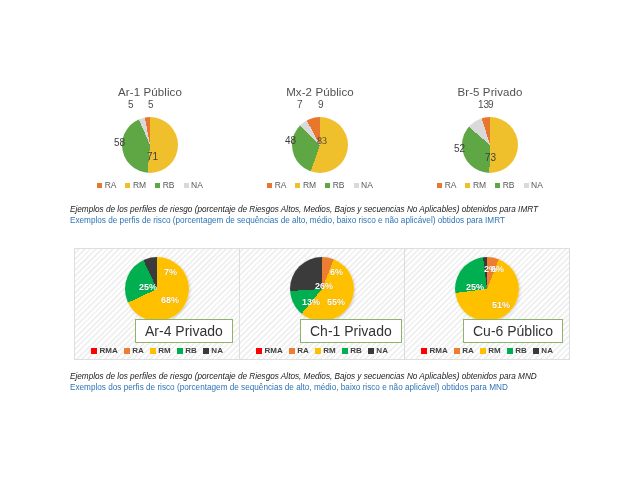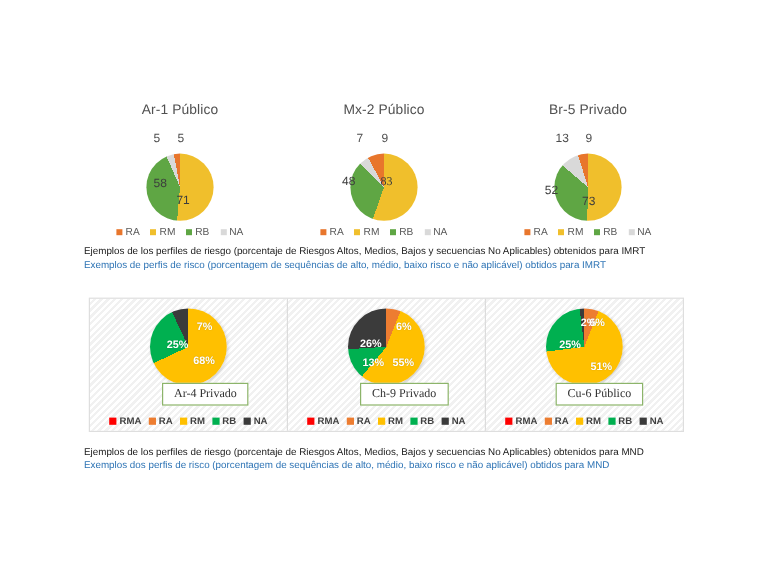--- a/index.html
+++ b/index.html
@@ -30,21 +30,21 @@
     display: flex;
     flex-direction: column;
     align-items: center;
     position: relative;
   }
   .top-title {
     font-size: 11.5px;
     color: #515151;
     letter-spacing: .1px;
     white-space: nowrap;
-    margin-bottom: 12px;
+    margin-bottom: 1px;
   }
   .pie-area {
     position: relative;
     width: 120px;
     height: 78px;
   }
   .pie-top {
     position: absolute;
     left: 50%;
     top: 18px;
@@ -74,21 +74,21 @@
     gap: 9px;
     align-items: center;
     margin-top: 3px;
   }
   .legend-item { display: flex; align-items: center; gap: 2.5px; }
   .legend-swatch { width: 5px; height: 5px; display: inline-block; }
   .legend-label { font-size: 8.5px; color: #595959; }
 
   
   .caption-block { position: absolute; left: 70px; width: 540px; }
-  .cap-es { font-size: 8.2px; color: #1a1a1a; line-height: 11px; white-space: nowrap; }
+  .cap-es { font-size: 8.2px; color: #1a1a1a; line-height: 11px; white-space: nowrap; font-style: italic; }
   .cap-pt { font-size: 8.2px; color: #2e74b5; line-height: 11px; white-space: nowrap; }
 
   
   #bottom-panel {
     position: absolute;
     left: 74px;
     top: 248px;
     width: 496px;
     height: 112px;
     background:
@@ -125,26 +125,25 @@
     font-size: 9px;
     font-weight: bold;
     color: #ffffff;
     white-space: nowrap;
     text-shadow: 0 0 1px rgba(0,0,0,.25);
   }
   .series-box {
     position: absolute;
     border: 1px solid #8cb46a;
     background: #ffffff;
-    font-size: 10px;
+    font-size: 14px;
     color: #333333;
     padding: 3px 9px;
     white-space: nowrap;
     box-sizing: border-box;
-    font-family: Liberation Serif, serif;
   }
   .legend-row2 {
     position: absolute;
     bottom: 4px;
     left: 0;
     width: 100%;
     display: flex;
     justify-content: center;
     gap: 6px;
     align-items: center;
@@ -161,21 +160,21 @@
     <div class="top-title">Ar-1 Público</div>
     <div class="pie-area">
       <div class="pie-top" style="background: conic-gradient(from 0deg,
               #F0BF2C 0deg 185.0deg,
               #5FA644 185.0deg 336.4deg,
               #D9D9D9 336.4deg 349.4deg,
               #E8762C 349.4deg 360deg);"></div>
       <div class="outlabels">
         <span class="olab" style="left:38px; top:0px;">5</span>
         <span class="olab" style="left:58px; top:0px;">5</span>
-        <span class="inlab" style="left:24px; top:38px;margin-left:14px;">58</span>
+        <span class="inlab" style="left:24px; top:38px;">58</span>
         <span class="inlab" style="left:57px; top:52px;">71</span>
       </div>
     </div>
     <div class="legend-row">
       <span class="legend-item">
         <i class="legend-swatch" style="background:#E8762C"></i>
         <span class="legend-label">RA</span>
       </span>
       <span class="legend-item">
         <i class="legend-swatch" style="background:#F0BF2C"></i>
@@ -229,21 +228,21 @@
 
   <div class="top-chart">
     <div class="top-title">Br-5 Privado</div>
     <div class="pie-area">
       <div class="pie-top" style="background: conic-gradient(from 0deg,
               #F0BF2C 0deg 181.3deg,
               #5FA644 181.3deg 310.5deg,
               #D9D9D9 310.5deg 342.8deg,
               #E8762C 342.8deg 360deg);"></div>
       <div class="outlabels">
-        <span class="olab" style="left:33px; top:0px;">13</span>
+        <span class="olab" style="left:48px; top:0px;">13</span>
         <span class="olab" style="left:58px; top:0px;">9</span>
         <span class="inlab" style="left:24px; top:44px;">52</span>
         <span class="inlab" style="left:55px; top:53px;">73</span>
       </div>
     </div>
     <div class="legend-row">
       <span class="legend-item">
         <i class="legend-swatch" style="background:#E8762C"></i>
         <span class="legend-label">RA</span>
       </span>
@@ -310,25 +309,25 @@
 
   <div class="bpanel-cell">
     <div class="pie-area2">
       <div class="pie-bot" style="background: conic-gradient(from 0deg,
               #ED7D31 0deg 21.6deg,
               #FFC000 21.6deg 219.6deg,
               #00B050 219.6deg 266.4deg,
               #3B3B3B 266.4deg 360deg);"></div>
       <div class="outlabels">
         <span class="plab" style="left:83px; top:14px;">6%</span>
-        <span class="plab" style="left:53px; top:28px;">26%</span>
+        <span class="plab" style="left:68px; top:28px;">26%</span>
         <span class="plab" style="left:55px; top:44px;">13%</span>
         <span class="plab" style="left:80px; top:44px;">55%</span>
       </div>
-      <div class="series-box" style="left:53px; top:66px;">Ch-9 Privado</div>
+      <div class="series-box" style="left:53px; top:66px;">Ch-1 Privado</div>
     </div>
     <div class="legend-row2">
       <span class="legend-item">
         <i class="legend-swatch2" style="background:#FF0000"></i>
         <span class="legend-label2">RMA</span>
       </span>
       <span class="legend-item">
         <i class="legend-swatch2" style="background:#ED7D31"></i>
         <span class="legend-label2">RA</span>
       </span>

